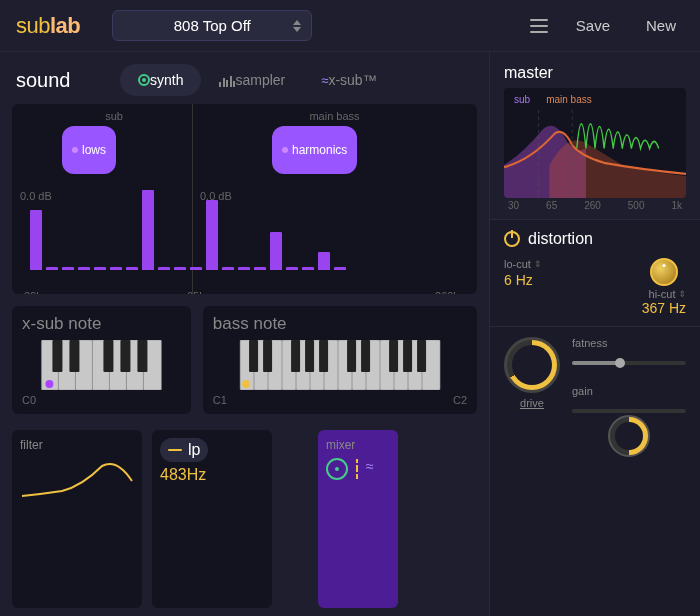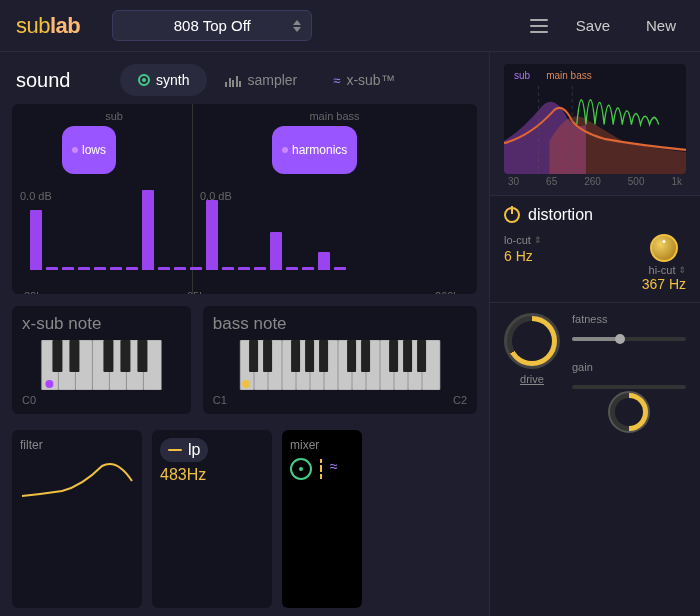--- a/index.html
+++ b/index.html
@@ -117,21 +117,20 @@
       min-width: 80px;
     }
     .tabs {
       display: flex;
       gap: 0;
       flex: 1;
     }
     .tab {
       display: flex;
       align-items: center;
-      gap: 6px;
       padding: 8px 18px;
       border-radius: 20px;
       font-size: 14px;
       cursor: pointer;
       color: #888;
       background: none;
       border: none;
       justify-content: space-between;
     }
     .tab.active {
@@ -333,23 +332,24 @@
       border-radius: 1px;
     }
     .filter-hz {
       font-size: 16px;
       color: #f0c040;
       font-weight: 500;
     }
 
     .mixer-block {
       flex: 0 0 80px;
-      background: #000000;
+      background: #4c1d95;
       border-radius: 6px;
       padding: 8px;
+      margin-left: 36px;
     }
     .mixer-icons {
       display: flex;
       gap: 8px;
       margin-top: 6px;
     }
     .mixer-icon-circle {
       width: 22px;
       height: 22px;
       border-radius: 50%;
@@ -813,20 +813,21 @@
           <span style="color:#aa88ff;font-size:14px;cursor:pointer">≈</span>
         </div>
       </div>
     </div>
 
   </div>
 
   <div class="right-panel">
 
     <div class="master-section">
+      <div class="master-title">master</div>
       <div class="spectrum-container">
         <svg class="spectrum-svg" viewBox="0 0 200 100" preserveAspectRatio="none">
 
           <path d="M0,100 L0,70 Q20,60 40,40 Q55,25 70,50 Q80,60 90,55 L90,100 Z" fill="rgba(180,80,220,0.4)"></path>
 
           <path d="M50,100 L50,70 Q60,55 70,50 Q80,45 90,50 Q110,60 130,70 Q150,75 200,80 L200,100 Z" fill="rgba(200,80,50,0.35)"></path>
 
           <path d="M80,55 Q85,10 90,55 Q95,10 100,55 Q105,15 110,55 Q115,20 120,55 Q125,25 130,55 Q135,30 140,55 Q145,35 150,55 Q155,40 160,55 Q165,42 170,55 L170,55" fill="none" stroke="#44cc44" stroke-width="1.5"></path>
 
           <path d="M0,72 Q30,65 55,42 Q65,35 75,52 Q85,62 110,68 Q150,74 200,78" fill="none" stroke="#dd6633" stroke-width="2"></path>

